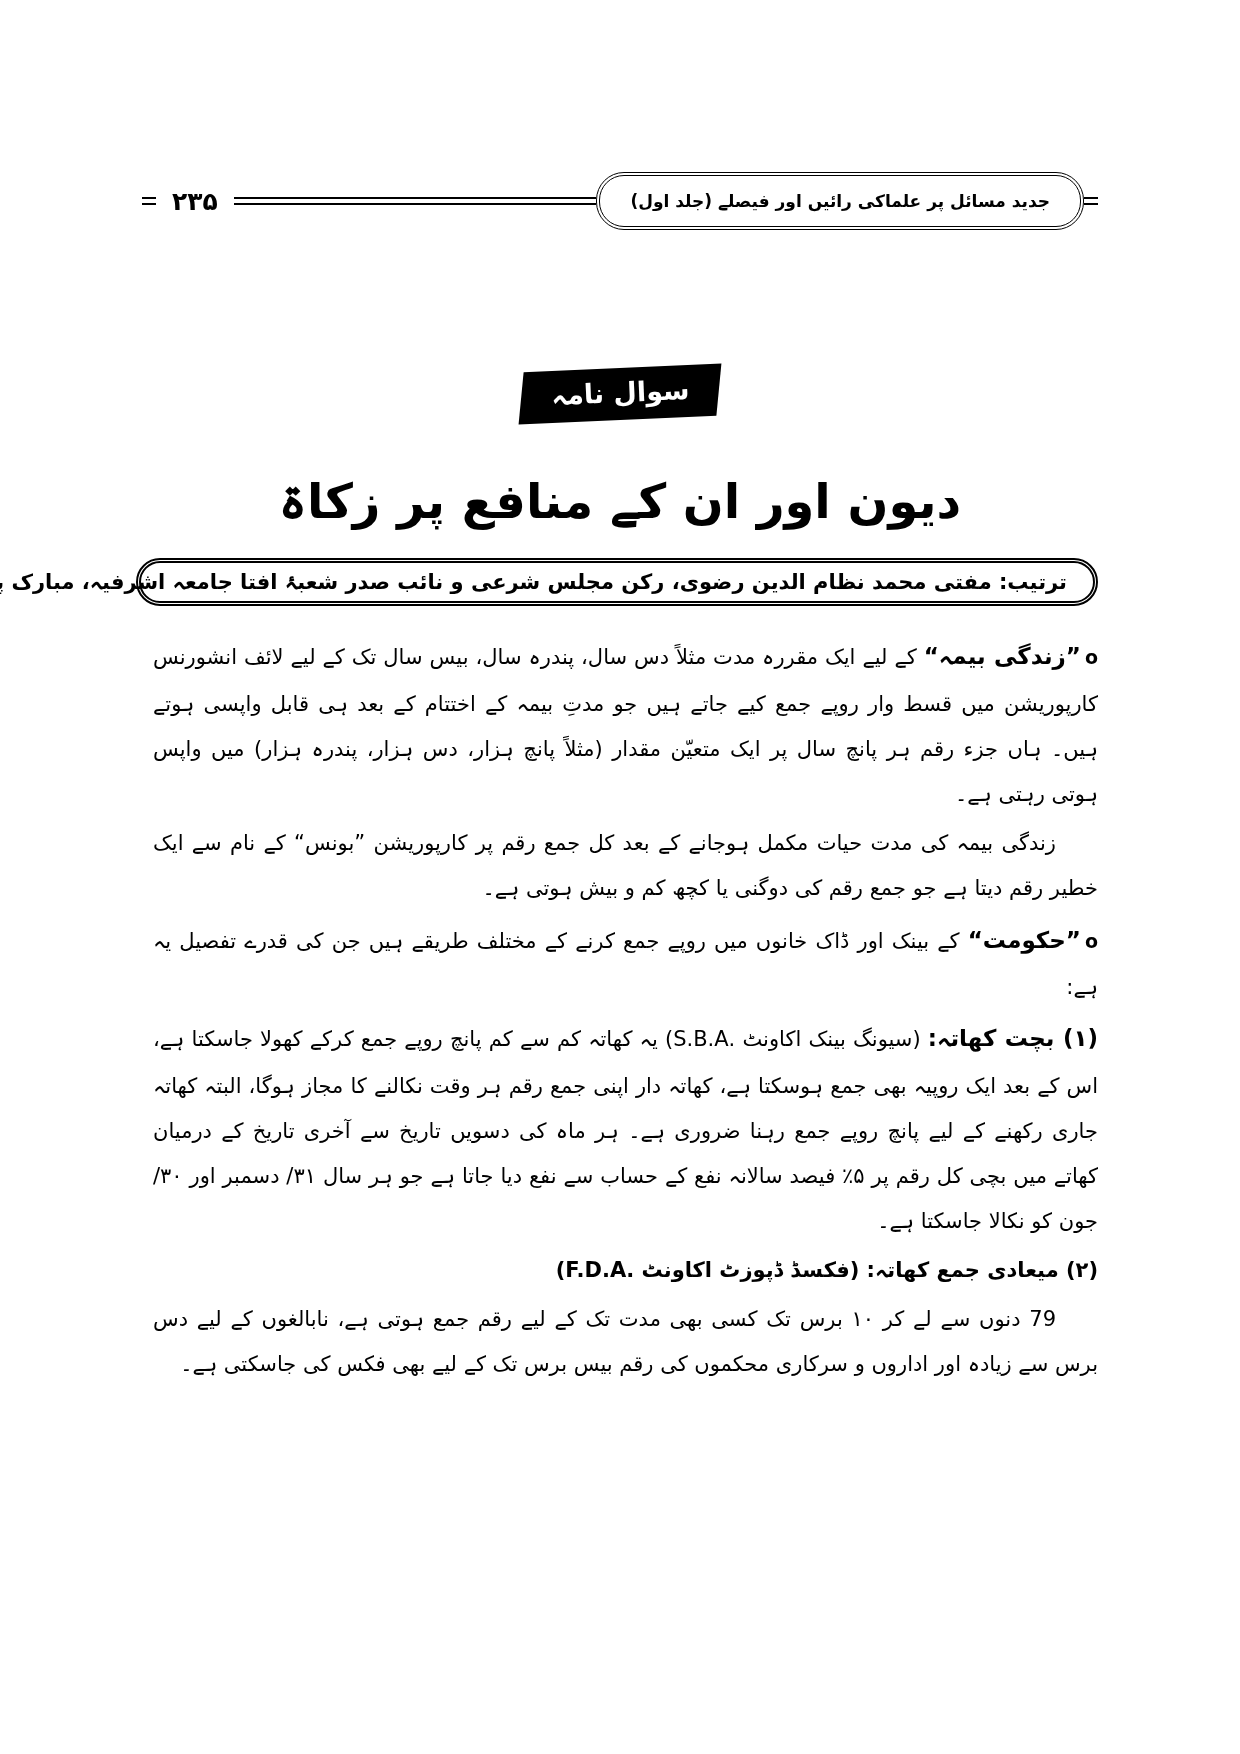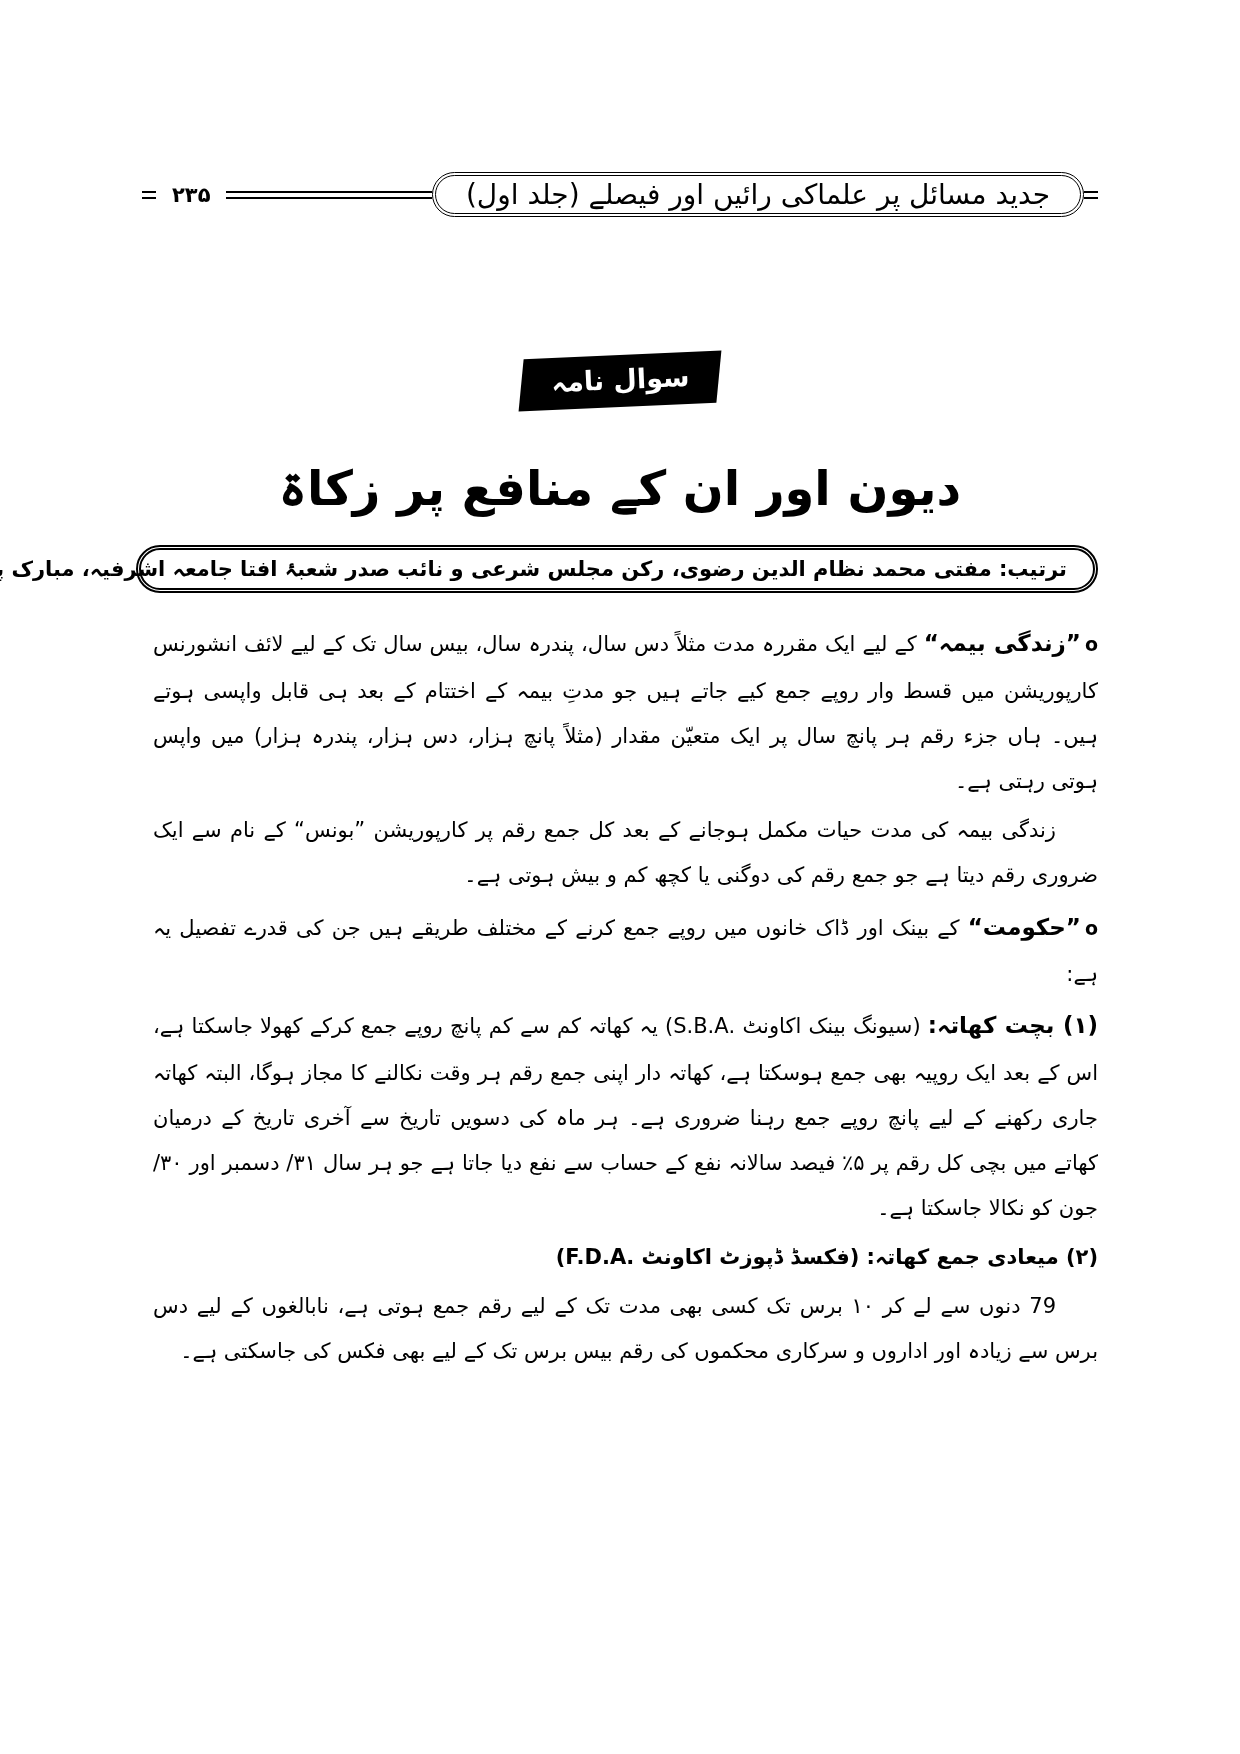--- a/index.html
+++ b/index.html
@@ -10,26 +10,26 @@
     padding-top:172px;
   }
   .content{width:956px;margin:0 auto;}
 
   
   .header{display:flex;align-items:center;direction:ltr;}
   .rule{height:8px;border-top:2px solid #000;border-bottom:2px solid #000;box-sizing:border-box;}
   .rule.tiny{width:14px;}
   .rule.grow{flex:1;}
   .page-num{
-    font-size:21px;font-weight:bold;padding:2px 16px;white-space:nowrap;
+    font-size:25px;font-weight:bold;padding:2px 16px;white-space:nowrap;
     direction:rtl;
   }
   .title-capsule{
     border:4px double #000;border-radius:28px;
-    padding:2px 30px;font-size:28px;font-weight:normal;white-space:nowrap;
+    padding:15px 30px;font-size:17px;font-weight:bold;white-space:nowrap;
     direction:rtl;
   }
 
   
   .banner-wrap{text-align:center;margin-top:138px;}
   .banner{
     display:inline-block;background:#000;color:#fff;
     padding:9px 30px 12px 30px;font-size:27px;font-weight:bold;
     transform:rotate(-2.5deg) skewX(-8deg);
   }
@@ -81,21 +81,21 @@
     <div class="main-title">دیون اور ان کے منافع پر زکاۃ</div>
 
     <div class="byline-wrap">
       <span class="byline">ترتیب: مفتی محمد نظام الدین رضوی، رکن مجلس شرعی و نائب صدر شعبۂ افتا جامعہ اشرفیہ، مبارک پور</span>
     </div>
 
     <div class="body-text">
 
       <p><span class="bullet">o</span><span class="lead">”زندگی بیمہ“</span><span> کے لیے ایک مقررہ مدت مثلاً دس سال، پندرہ سال، بیس سال تک کے لیے لائف انشورنس کارپوریشن میں قسط وار روپے جمع کیے جاتے ہیں جو مدتِ بیمہ کے اختتام کے بعد ہی قابل واپسی ہوتے ہیں۔ ہاں جزء رقم ہر پانچ سال پر ایک متعیّن مقدار (مثلاً پانچ ہزار، دس ہزار، پندرہ ہزار) میں واپس ہوتی رہتی ہے۔</span></p>
 
-      <p class="indent">زندگی بیمہ کی مدت حیات مکمل ہوجانے کے بعد کل جمع رقم پر کارپوریشن ”بونس“ کے نام سے ایک ضروری رقم دیتا ہے جو جمع رقم کی دوگنی یا کچھ کم و بیش ہوتی ہے۔</p>
+      <p class="indent">زندگی بیمہ کی مدت حیات مکمل ہوجانے کے بعد کل جمع رقم پر کارپوریشن ”بونس“ کے نام سے ایک خطیر رقم دیتا ہے جو جمع رقم کی دوگنی یا کچھ کم و بیش ہوتی ہے۔</p>
 
       <p><span class="bullet">o</span><span class="lead">”حکومت“</span><span> کے بینک اور ڈاک خانوں میں روپے جمع کرنے کے مختلف طریقے ہیں جن کی قدرے تفصیل یہ ہے:</span></p>
 
       <p><span class="lead">(۱) بچت کھاتہ:</span><span> (سیونگ بینک اکاونٹ .S.B.A) یہ کھاتہ کم سے کم پانچ روپے جمع کرکے کھولا جاسکتا ہے، اس کے بعد ایک روپیہ بھی جمع ہوسکتا ہے، کھاتہ دار اپنی جمع رقم ہر وقت نکالنے کا مجاز ہوگا، البتہ کھاتہ جاری رکھنے کے لیے پانچ روپے جمع رہنا ضروری ہے۔ ہر ماہ کی دسویں تاریخ سے آخری تاریخ کے درمیان کھاتے میں بچی کل رقم پر ۵٪ فیصد سالانہ نفع کے حساب سے نفع دیا جاتا ہے جو ہر سال ۳۱/ دسمبر اور ۳۰/ جون کو نکالا جاسکتا ہے۔</span></p>
 
       <p class="sec-heading">(۲) میعادی جمع کھاتہ: (فکسڈ ڈپوزٹ اکاونٹ .F.D.A)</p>
 
       <p class="indent">79 دنوں سے لے کر ۱۰ برس تک کسی بھی مدت تک کے لیے رقم جمع ہوتی ہے، نابالغوں کے لیے دس برس سے زیادہ اور اداروں و سرکاری محکموں کی رقم بیس برس تک کے لیے بھی فکس کی جاسکتی ہے۔</p>
 
 

